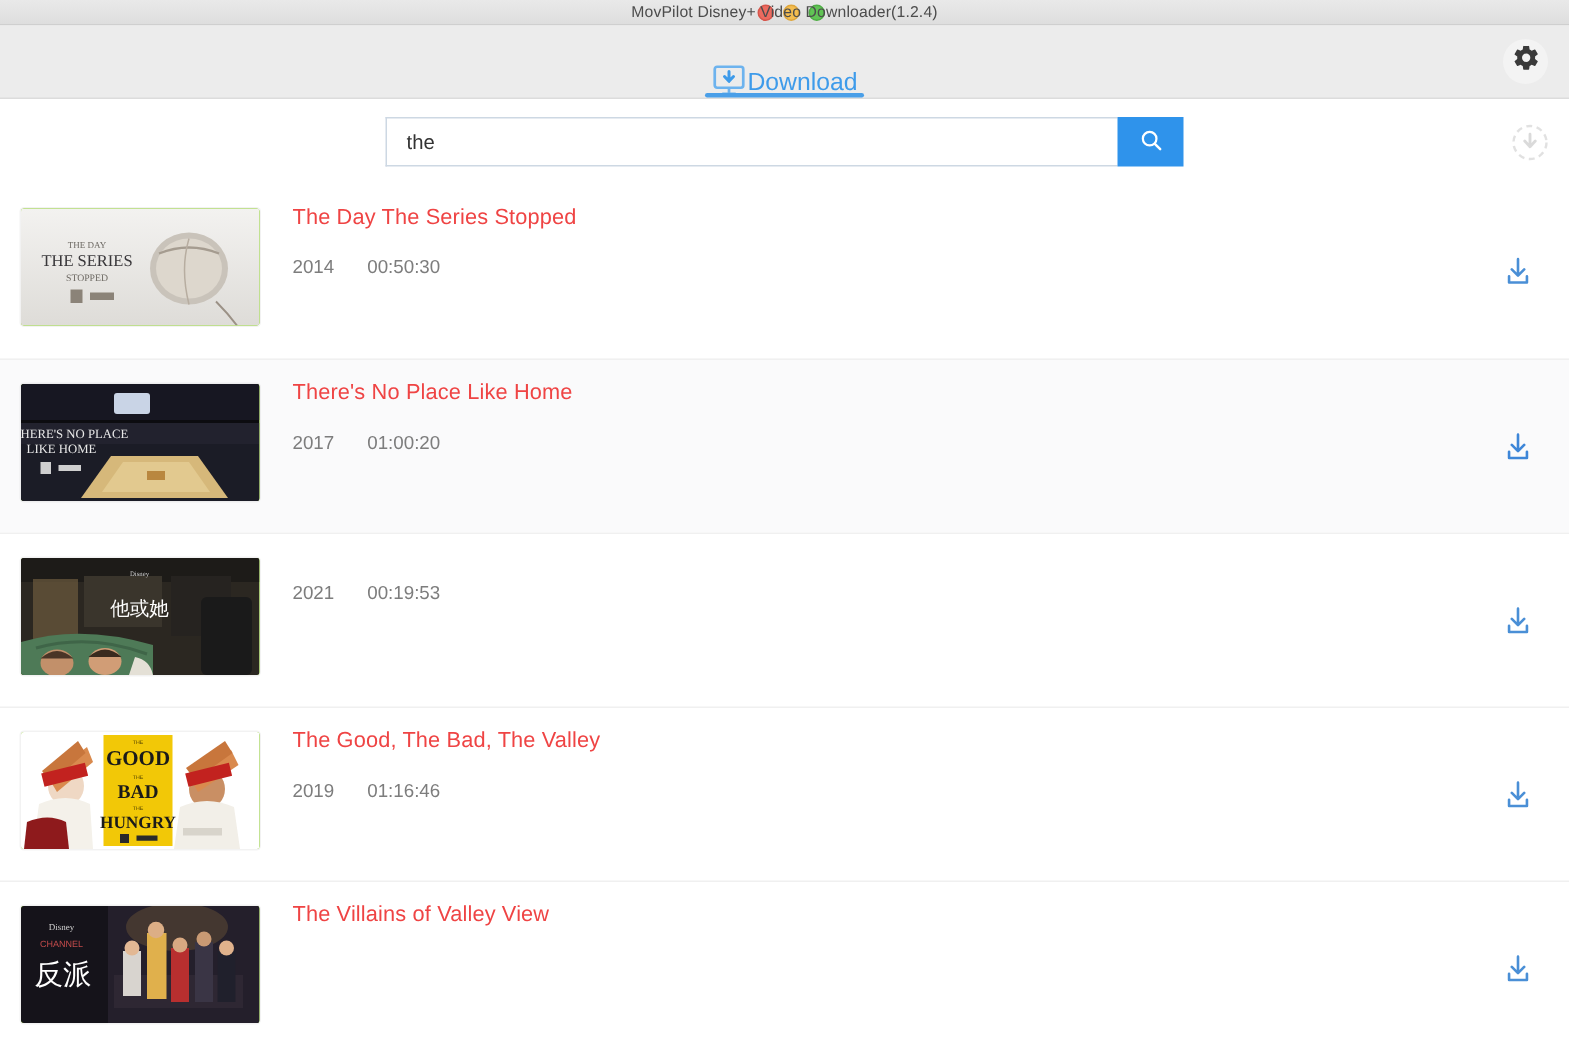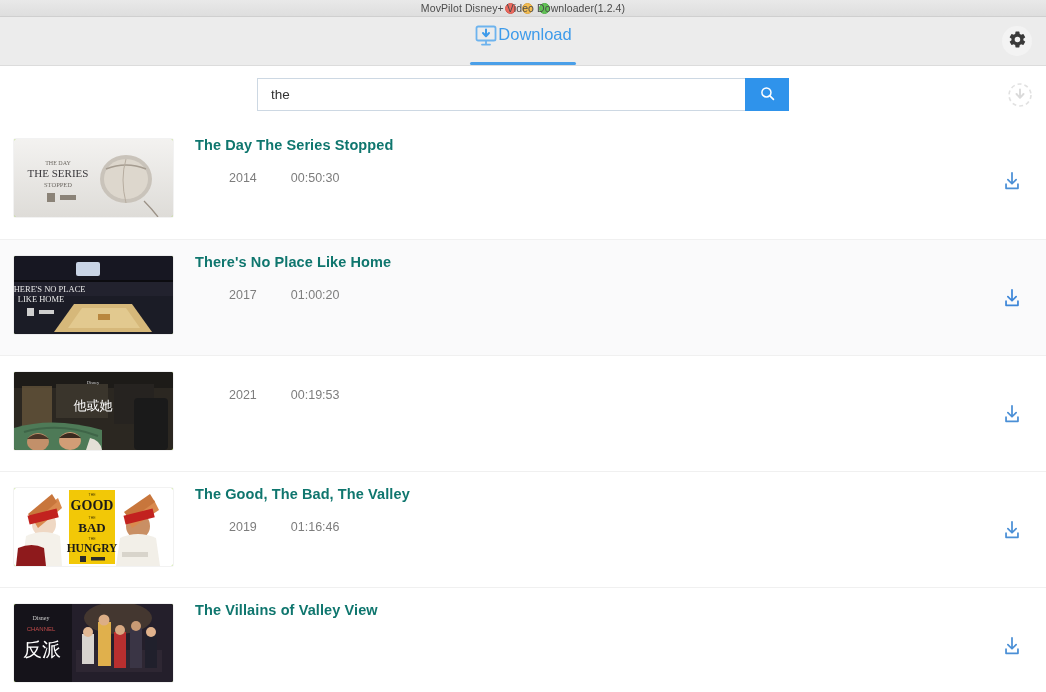--- a/index.html
+++ b/index.html
@@ -32,22 +32,22 @@
 
   
   .toolbar {
     position: relative; height: 49px;
     background: #ececec;
     border-bottom: 1px solid #dcdcdc;
     display:flex; align-items:center; justify-content:center;
   }
   .tabs { display:flex; align-items:center; gap:30px; height:100%; }
   .tab {
-    position: relative; display:flex; align-items:flex-start; gap:0;
-    height: 100%; padding: 8px 6px; cursor: pointer;
+    position: relative; display:flex; align-items:flex-end; gap:0;
+    height: 100%; padding: 0 6px; cursor: pointer;
   }
   .tab-label { font-size: 16.5px; color:#2b2b2b; }
   .tab.active .tab-label { color:#3e9bea; }
   .tab.active::after {
     content:""; position:absolute; left: 2px; right: 2px; bottom: 0;
     height: 3px; background: #4a9fe8; border-radius: 2px;
   }
   .tab-icon { width: 24px; height: 22px; display:block; }
 
   .gear-btn {
@@ -102,24 +102,24 @@
     border-radius: 2px;
     overflow:hidden;
     position: relative;
     background:#84cc16;
     box-shadow: 0 0 0 1px rgba(0,0,0,0.05);
   }
   .thumb svg { display:block; width:100%; height:100%; }
 
   .meta { margin-left: 22px; padding-top: 14px; flex:1; min-width:0; }
   .vtitle {
-    font-size: 14.5px; font-weight: bold; color: #0f766e;
+    font-size: 14.5px; font-weight: normal; color: #ef4444;
     letter-spacing: 0.1px; white-space: nowrap;
   }
-  .subline { margin-top: 18px; display:flex; gap: 34px; margin-left: 34px; }
+  .subline { margin-top: 18px; display:flex; gap: 22px; }
   .vyear, .vdur { font-size: 12.5px; color: #7d7d7d; }
 
   .actions {
     position:absolute; top: 0; height: 100%;
     right: 0; width: 300px;
     display:flex; align-items:center; gap: 26px;
     padding-left: 255px;
   }
   .act-icon { width: 22px; height: 22px; cursor:pointer; flex:none; }
 </style>

